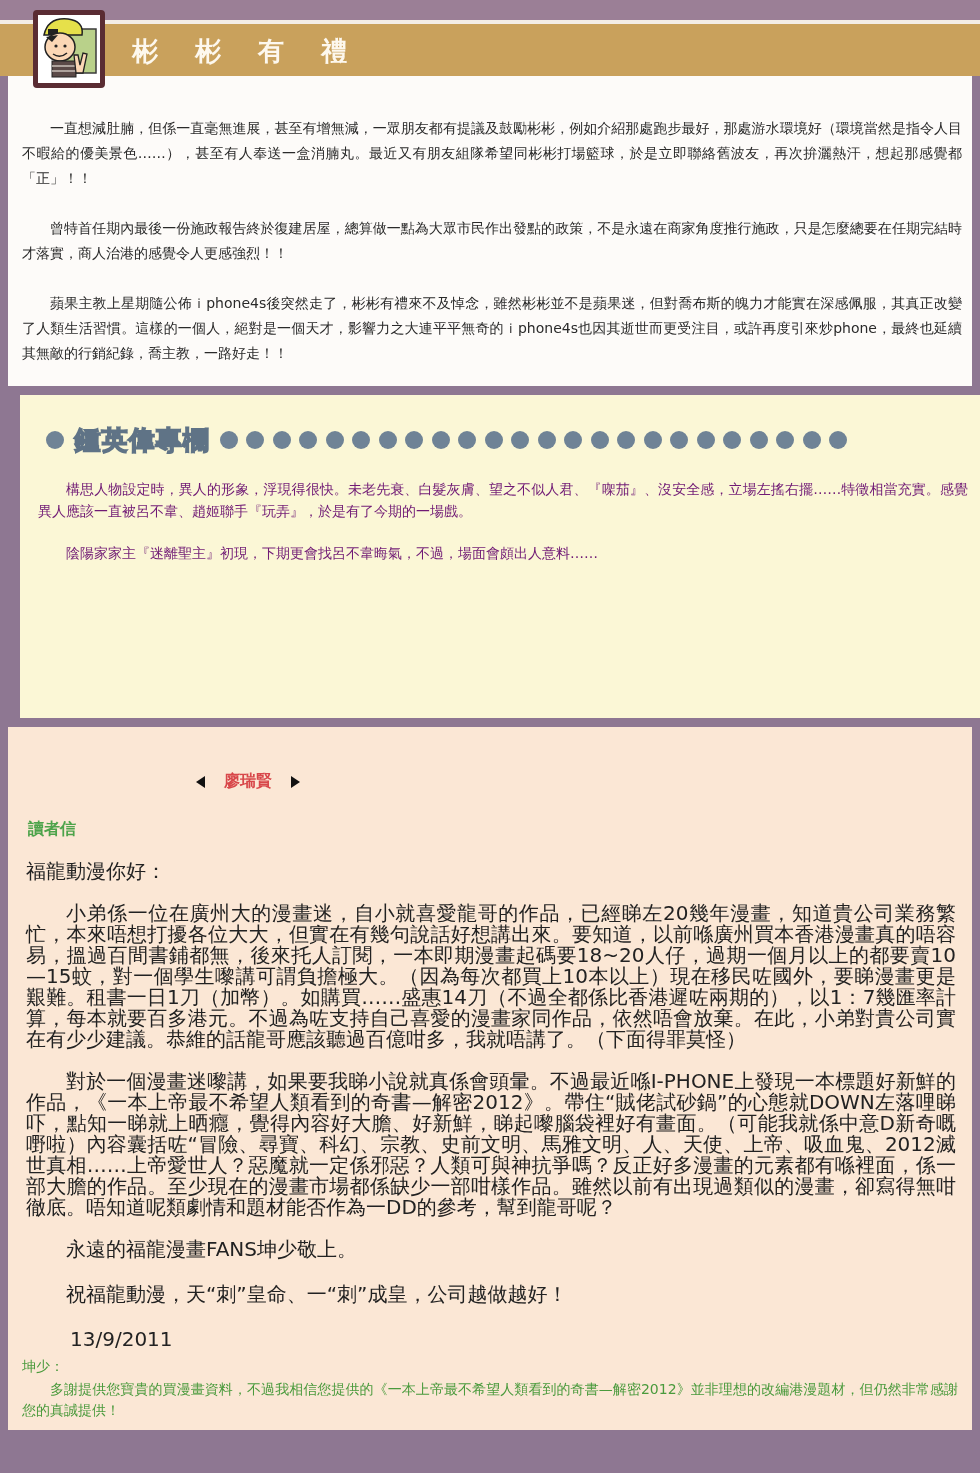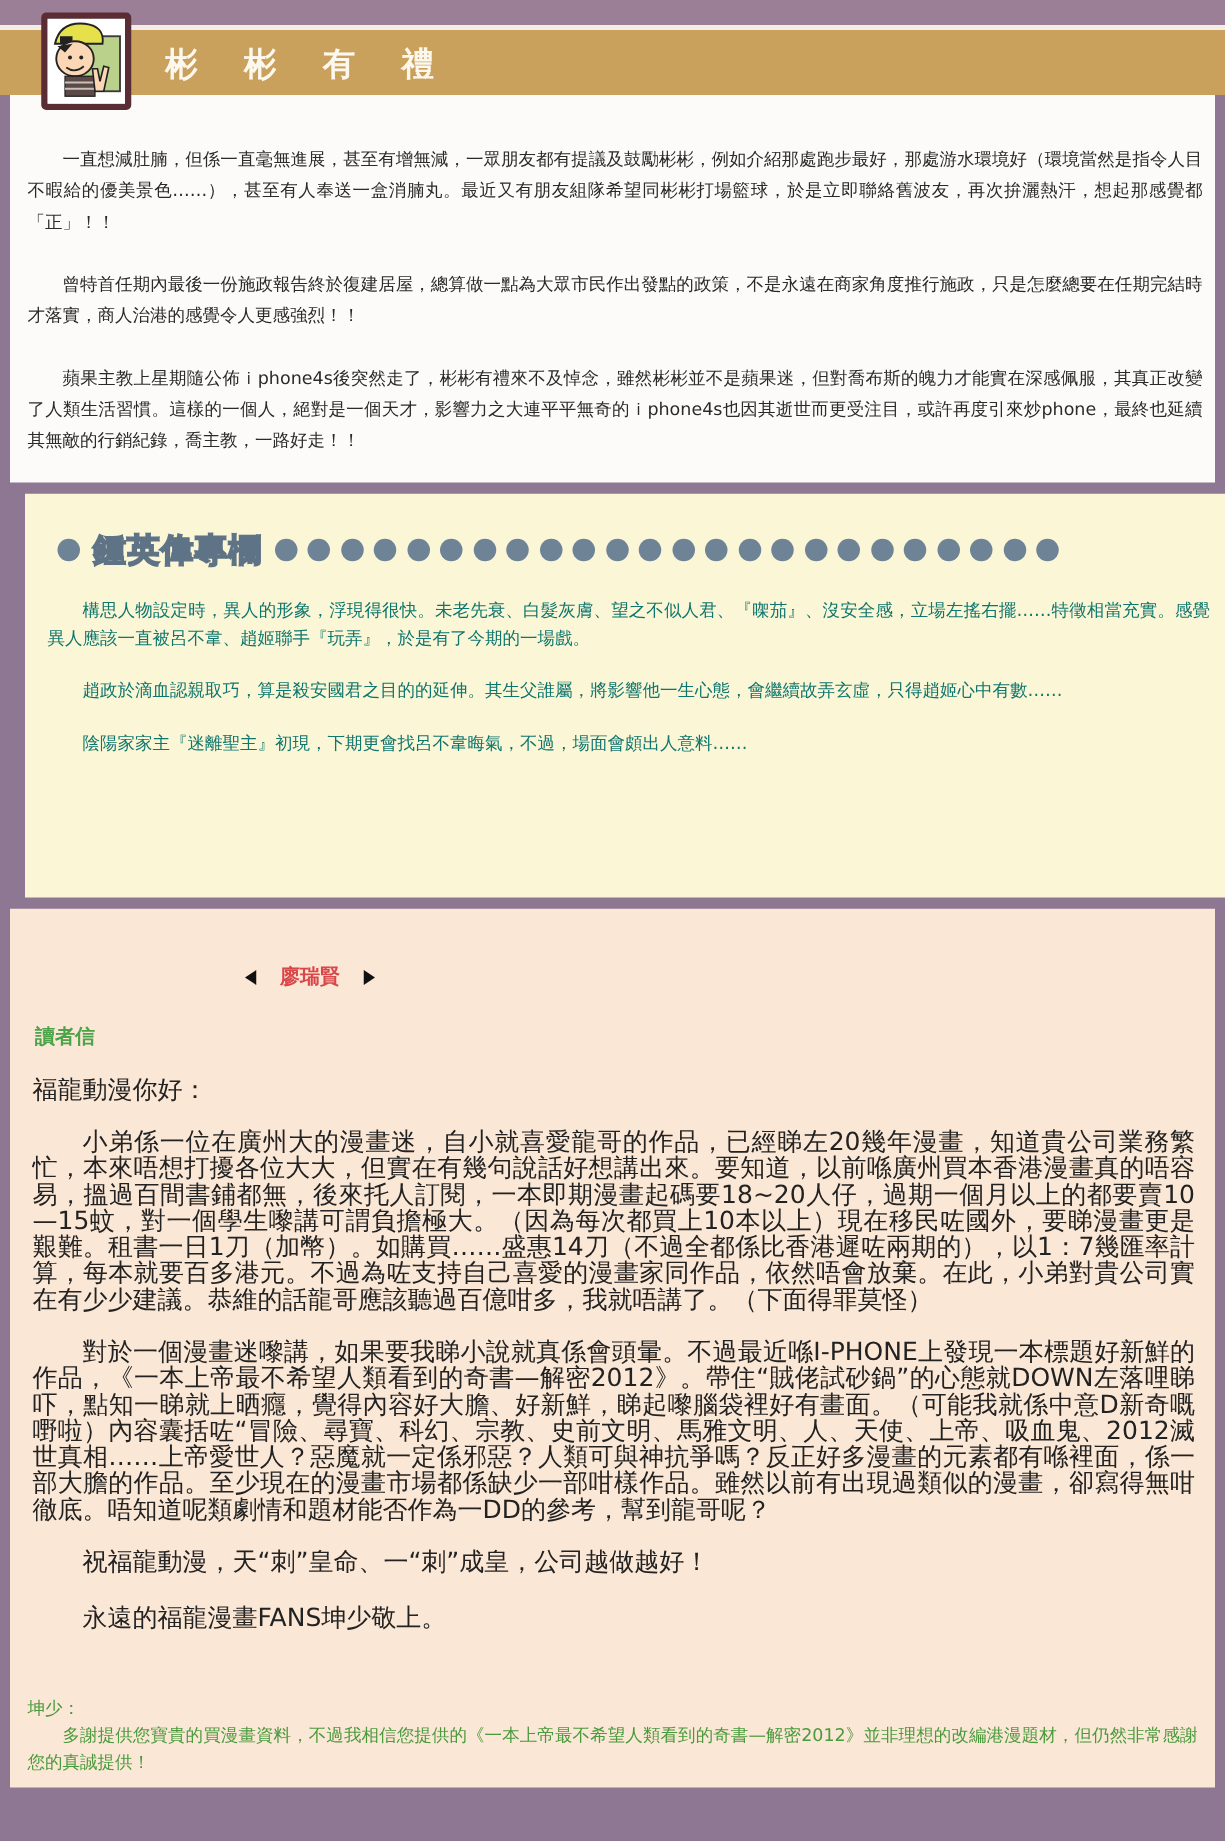--- a/index.html
+++ b/index.html
@@ -54,21 +54,21 @@
       position: absolute; left: 26px; top: 28px; height: 34px; display: flex; align-items: center;
     }
     .dot { width: 18px; height: 18px; border-radius: 50%; background: #6f8396; margin-right: 8.5px; flex: none; }
     .sec2-title {
       font-size: 26px; font-weight: bold; color: #c9d3dc; margin: 0 10px 0 2px;
       -webkit-text-stroke: 1.5px #5f7386;
       letter-spacing: 1px;
     }
     .sec2-body {
       position: absolute; left: 18px; top: 83px; width: 930px;
-      font-size: 14px; line-height: 22px; color: #0f766e;
+      font-size: 14px; line-height: 22px; color: #701a75;
     }
     .sec2-body .para { margin-bottom: 20px; }
 
     
     .sec3 {
       position: absolute; left: 8px; top: 727px; width: 964px; height: 703px;
       background: #fbe7d5;
     }
     .logo-wrap { position: absolute; left: 16px; top: 24px; width: 140px; height: 50px; }
     .logo-text {
@@ -171,36 +171,36 @@
           <span class="dot" style="background: rgb(111, 131, 150);"></span>
           <span class="dot" style="background: rgb(111, 131, 150);"></span>
           <span class="dot" style="background: rgb(111, 131, 150);"></span>
           <span class="dot" style="background: rgb(111, 131, 150);"></span>
           <span class="dot" style="background: rgb(111, 131, 150);"></span>
           <span class="dot" style="background: rgb(111, 131, 150);"></span>
         </span>
     </div>
     <div class="sec2-body">
       <p class="para">構思人物設定時，異人的形象，浮現得很快。未老先衰、白髮灰膚、望之不似人君、『㗎茄』、沒安全感，立場左搖右擺……特徵相當充實。感覺異人應該一直被呂不韋、趙姬聯手『玩弄』，於是有了今期的一場戲。</p>
-      <p class="para">趙政於滴血認親取巧，算是殺安國君之目的的延伸。其生父誰屬，將影響他一生心態，會繼續故弄玄虛，只得趙姬心中有數……</p>
       <p class="para">陰陽家家主『迷離聖主』初現，下期更會找呂不韋晦氣，不過，場面會頗出人意料……</p>
     </div>
   </div>
 
   <div class="sec3">
     <div class="author">
       <span class="tri-left"></span>
       <span>廖瑞賢</span>
       <span class="tri-right"></span>
     </div>
     <div class="letter-heading">讀者信</div>
     <div class="letter-body">
       <p class="greeting">福龍動漫你好：</p>
       <p class="para">小弟係一位在廣州大的漫畫迷，自小就喜愛龍哥的作品，已經睇左20幾年漫畫，知道貴公司業務繁忙，本來唔想打擾各位大大，但實在有幾句說話好想講出來。要知道，以前喺廣州買本香港漫畫真的唔容易，搵過百間書鋪都無，後來托人訂閱，一本即期漫畫起碼要18~20人仔，過期一個月以上的都要賣10—15蚊，對一個學生嚟講可謂負擔極大。（因為每次都買上10本以上）現在移民咗國外，要睇漫畫更是艱難。租書一日1刀（加幣）。如購買……盛惠14刀（不過全都係比香港遲咗兩期的），以1：7幾匯率計算，每本就要百多港元。不過為咗支持自己喜愛的漫畫家同作品，依然唔會放棄。在此，小弟對貴公司實在有少少建議。恭維的話龍哥應該聽過百億咁多，我就唔講了。（下面得罪莫怪）</p>
       <p class="para">對於一個漫畫迷嚟講，如果要我睇小說就真係會頭暈。不過最近喺I-PHONE上發現一本標題好新鮮的作品，《一本上帝最不希望人類看到的奇書—解密2012》。帶住“賊佬試砂鍋”的心態就DOWN左落哩睇吓，點知一睇就上晒癮，覺得內容好大膽、好新鮮，睇起嚟腦袋裡好有畫面。（可能我就係中意D新奇嘅嘢啦）內容囊括咗“冒險、尋寶、科幻、宗教、史前文明、馬雅文明、人、天使、上帝、吸血鬼、2012滅世真相……上帝愛世人？惡魔就一定係邪惡？人類可與神抗爭嗎？反正好多漫畫的元素都有喺裡面，係一部大膽的作品。至少現在的漫畫市場都係缺少一部咁樣作品。雖然以前有出現過類似的漫畫，卻寫得無咁徹底。唔知道呢類劇情和題材能否作為一DD的參考，幫到龍哥呢？</p>
+      <p class="plain">永遠的福龍漫畫FANS坤少敬上。</p>
       <p class="plain">祝福龍動漫，天“刺”皇命、一“刺”成皇，公司越做越好！</p>
-      <p class="plain">永遠的福龍漫畫FANS坤少敬上。</p>
+      <p class="date">13/9/2011</p>
     </div>
     <div class="reply-name">坤少：</div>
     <p class="reply-body">多謝提供您寶貴的買漫畫資料，不過我相信您提供的《一本上帝最不希望人類看到的奇書—解密2012》並非理想的改編港漫題材，但仍然非常感謝您的真誠提供！</p>
   </div>
 
 </div>
 
 </body></html>

